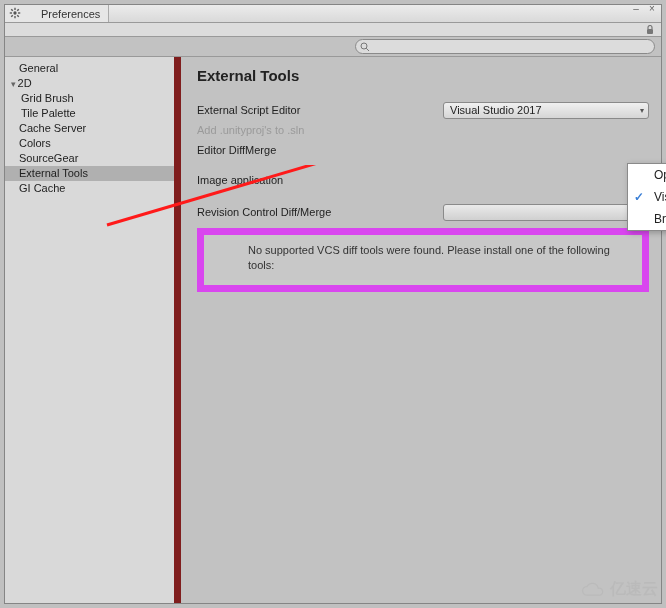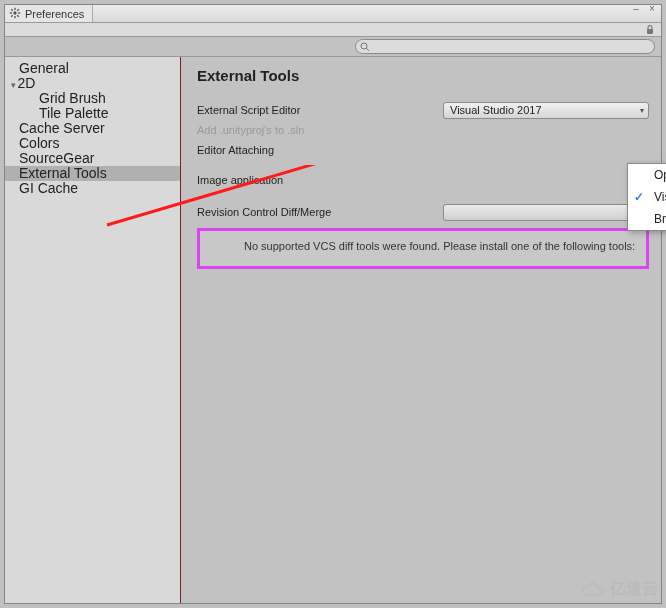--- a/index.html
+++ b/index.html
@@ -1,58 +1,58 @@
 <!DOCTYPE html>
 <html><head>
 <meta charset="utf-8">
 <style>
   * { box-sizing: border-box; margin: 0; padding: 0; font-family: Arial, sans-serif; }
   body { width: 666px; height: 608px; background: #c0c0c0; overflow: hidden; position: relative; }
 
   .window { position: absolute; left: 4px; top: 4px; right: 4px; bottom: 4px; background: #c2c2c2; border: 1px solid #858585; display: flex; flex-direction: column; }
 
   .titlebar { height: 18px; background: linear-gradient(#ececec,#d9d9d9); border-bottom: 1px solid #999; display: flex; align-items: center; font-size: 11px; color: #333; position: relative; }
-  .titlebar .tab { background: #e6e6e6; border-right: 1px solid #aaa; height: 100%; display: flex; align-items: center; padding: 0 8px 0 4px; gap: 4px; }
+  .titlebar .tab { background: #e6e6e6; border-right: 1px solid #aaa; height: 100%; display: flex; align-items: center; padding: 0 8px 0 4px; gap: 20px; }
   .titlebar .tab svg { width: 12px; height: 12px; }
   .winctrl { position: absolute; right: 2px; top: 0; display: flex; gap: 2px; }
   .winctrl span { width: 14px; height: 8px; font-size: 10px; line-height: 8px; text-align: center; color: #666; cursor: default; }
 
   .lockrow { height: 14px; border-bottom: 1px solid #999; display: flex; align-items: center; justify-content: flex-end; padding-right: 6px; background: #dcdcdc; }
   .lockrow svg { width: 10px; height: 10px; }
 
   .searchrow { height: 20px; background: #c2c2c2; display: flex; align-items: center; justify-content: flex-end; padding: 0 6px; border-bottom: 1px solid #999; }
   .searchbox { width: 300px; height: 15px; border: 1px solid #8a8a8a; border-radius: 8px; background: #dcdcdc; display: flex; align-items: center; padding-left: 4px; }
   .searchbox svg { width: 10px; height: 10px; }
 
   .body { flex: 1; display: flex; }
 
-  .sidebar { width: 176px; background: #d9d9d9; border-right: 1px solid #7f1d1d; font-size: 14px; color: #222; padding-top: 4px; }
+  .sidebar { width: 176px; background: #d9d9d9; border-right: 7px solid #7f1d1d; font-size: 11px; color: #222; padding-top: 4px; }
   .side-item { height: 15px; line-height: 15px; padding-left: 14px; cursor: default; white-space: nowrap; }
-  .side-item.child { padding-left: 34px; }
+  .side-item.child { padding-left: 16px; }
   .side-item.selected { background: #b0b0b0; }
   .side-item.tree::before { content: "▾"; font-size: 9px; color: #666; margin-right: 2px; }
   .side-item.tree { padding-left: 6px; }
 
   .main { flex: 1; background: #c2c2c2; padding: 10px 12px 12px 16px; font-size: 11px; color: #222; position: relative; }
   .main h1 { font-size: 15px; font-weight: bold; margin-bottom: 16px; color: #222; }
 
   .row { display: flex; align-items: center; height: 20px; }
   .row .lbl { width: 246px; }
   .row .muted { color: #9a9a9a; }
 
   .combo { flex: 1; height: 17px; border: 1px solid #8a8a8a; border-radius: 3px; background: linear-gradient(#f0f0f0,#d6d6d6); display: flex; align-items: center; padding: 0 14px 0 6px; font-size: 11px; position: relative; }
   .combo::after { content: "▾"; position: absolute; right: 4px; font-size: 8px; color: #555; }
   .combo.empty::before { content: ""; }
   .combo.empty { background: linear-gradient(#eaeaea,#d0d0d0); }
 
   .dropdown { position: absolute; left: 446px; top: 106px; width: 196px; background: #fff; border: 1px solid #8a8a8a; box-shadow: 2px 2px 6px rgba(0,0,0,0.25); font-size: 12px; z-index: 5; }
   .dd-item { height: 22px; display: flex; align-items: center; padding-left: 26px; cursor: default; position: relative; }
   .dd-item .chk { position: absolute; left: 6px; color: #3a7fd6; font-weight: bold; }
 
-  .infobox { margin-top: 6px; border: 3px solid #d946ef; background: #c8c8c8; padding: 8px 10px 12px 44px; font-size: 11px; line-height: 15px; color: #333; }
+  .infobox { margin-top: 6px; border: 7px solid #d946ef; background: #c8c8c8; padding: 8px 10px 12px 44px; font-size: 11px; line-height: 15px; color: #333; }
   .infobox ul { list-style: none; }
   .infobox li::before { content: "- "; }
   .infobox li { padding-left: 40px; }
 
   .arrow-svg { position: absolute; left: 102px; top: 165px; z-index: 10; pointer-events: none; }
 
   .watermark { position: absolute; right: 8px; bottom: 8px; display: flex; align-items: center; gap: 4px; color: #b8b8b8; font-size: 16px; font-weight: bold; opacity: 0.7; }
   .watermark svg { width: 26px; height: 18px; }
 </style>
 </head>
@@ -127,21 +127,21 @@
         <div class="combo">
           <span>Visual Studio 2017</span>
         </div>
       </div>
 
       <div class="row">
         <span class="lbl muted">Add .unityproj's to .sln</span>
       </div>
 
       <div class="row">
-        <span class="lbl">Editor Attaching</span>
+        <span class="lbl">Editor DiffMerge</span>
       </div>
 
       <div class="row" style="margin-top:10px">
         <span class="lbl">Image application</span>
       </div>
 
       <div class="row" style="margin-top:12px">
         <span class="lbl">Revision Control Diff/Merge</span>
         <div class="combo empty"></div>
       </div>

